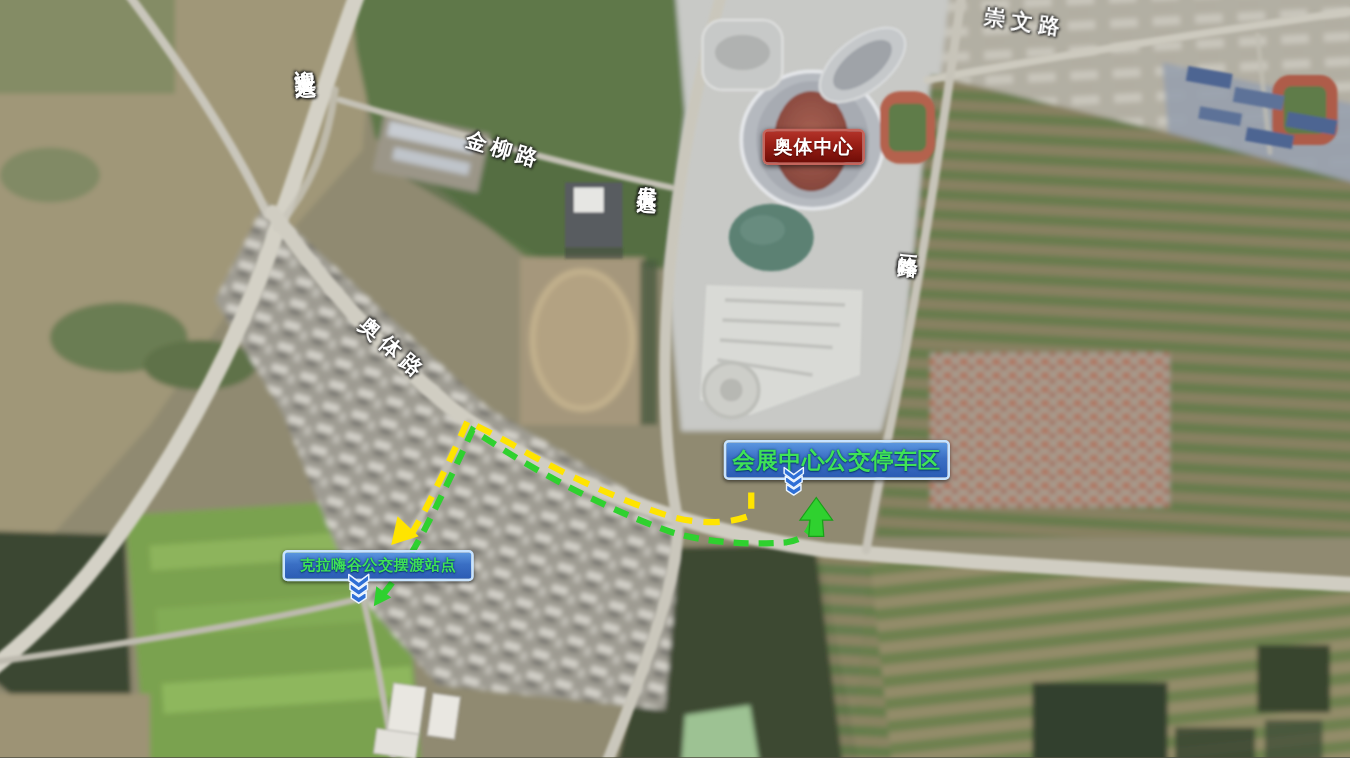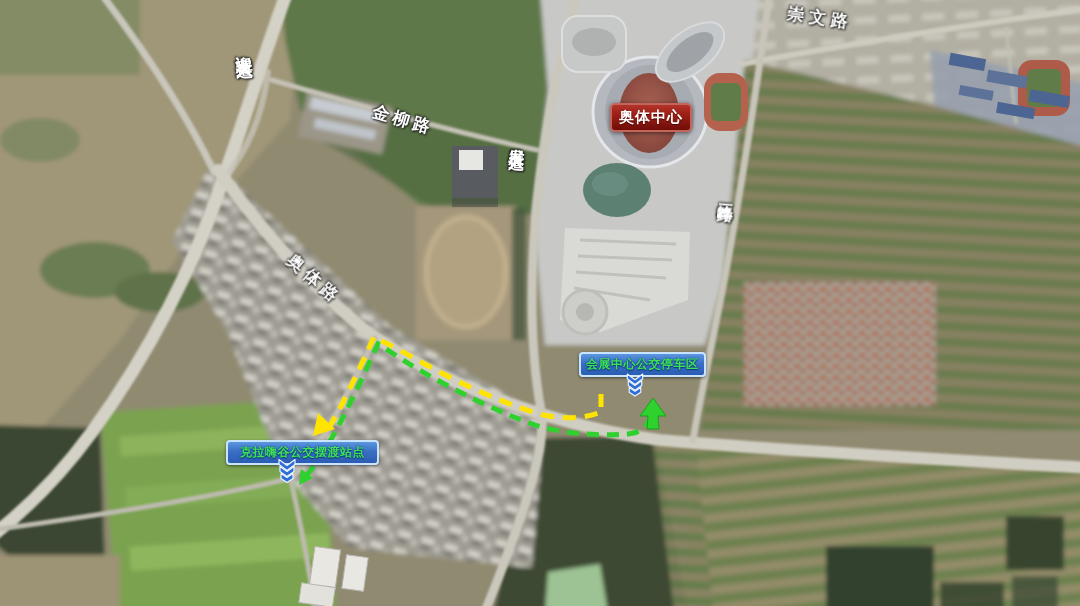--- a/index.html
+++ b/index.html
@@ -28,21 +28,21 @@
     background:linear-gradient(180deg,#b23329 0%,#9b1f16 40%,#6f0d07 100%);
     border:2px solid #c4655c;color:#fff;font-size:15px;font-weight:bold;letter-spacing:1px;
     text-shadow:0 1px 1px #4a0500;box-shadow:0 1px 4px rgba(0,0,0,.55);
   }
   .badge-bus{
     background:linear-gradient(180deg,#5b97e0 0%,#3a6fc4 45%,#2b5cb4 100%);
     border:2px solid #c8e4ff;color:#3fe257;font-weight:bold;
     text-shadow:0 1px 1px #0a3a75,0 0 2px #0a3a75;box-shadow:0 1px 3px rgba(0,0,0,.5);
     border-radius:4px;
   }
-  .badge-huizhan{left:579px;top:352px;padding:2px 5px;font-size:12px;letter-spacing:.5px;}
+  .badge-huizhan{left:579px;top:352px;padding:2px 5px;font-size:18px;letter-spacing:.5px;}
   .badge-kela{left:226px;top:440px;padding:2px 12px;font-size:12px;letter-spacing:.5px;}
   .chevron{position:absolute;pointer-events:none;}
   .chev-huizhan{left:624px;top:373px;}
   .chev-kela{left:277px;top:458px;}
 </style>
 </head>
 <body>
 
 <div class="screenshot">
 

